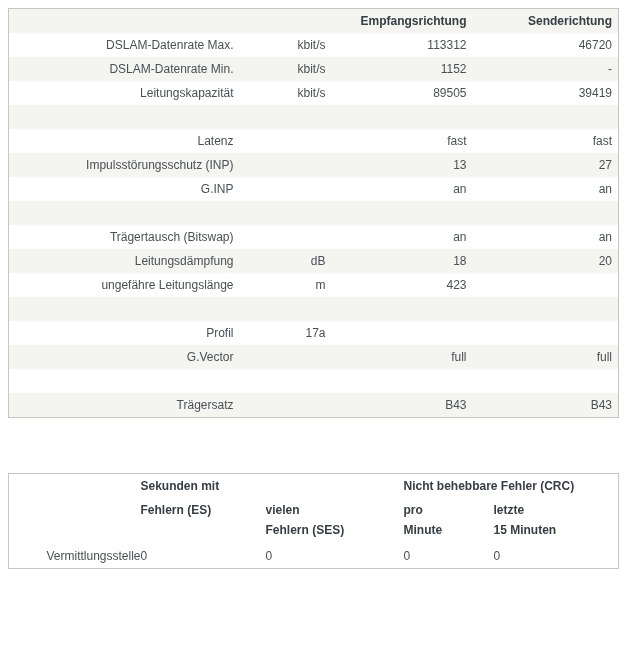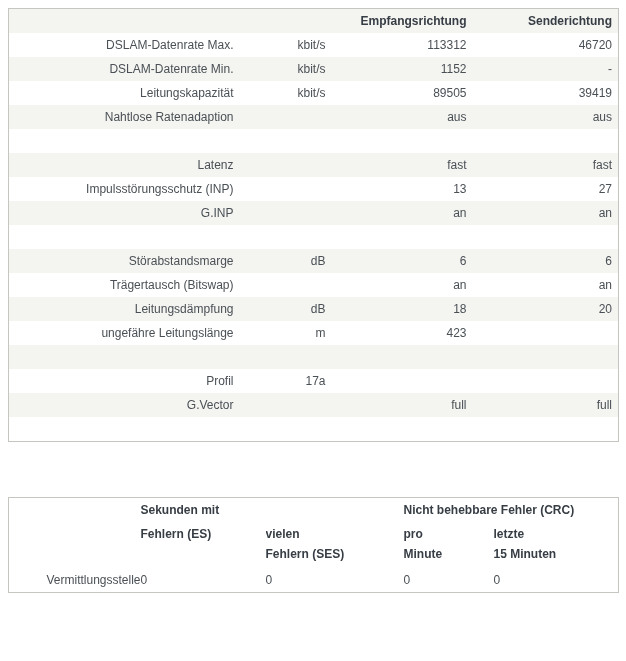--- a/index.html
+++ b/index.html
@@ -90,26 +90,20 @@
           <td class="col-rx">1152</td>
           <td class="col-tx">-</td>
         </tr>
         <tr>
           <td class="col-label">Leitungskapazität</td>
           <td class="col-unit">kbit/s</td>
           <td class="col-rx">89505</td>
           <td class="col-tx">39419</td>
         </tr>
         <tr>
-          <td class="col-label">Nahtlose Ratenadaption</td>
-          <td class="col-unit"></td>
-          <td class="col-rx">aus</td>
-          <td class="col-tx">aus</td>
-        </tr>
-        <tr>
           <td colspan="4"></td>
         </tr>
         <tr>
           <td class="col-label">Latenz</td>
           <td class="col-unit"></td>
           <td class="col-rx">fast</td>
           <td class="col-tx">fast</td>
         </tr>
         <tr>
           <td class="col-label">Impulsstörungsschutz (INP)</td>
@@ -118,26 +112,20 @@
           <td class="col-tx">27</td>
         </tr>
         <tr>
           <td class="col-label">G.INP</td>
           <td class="col-unit"></td>
           <td class="col-rx">an</td>
           <td class="col-tx">an</td>
         </tr>
         <tr>
           <td colspan="4"></td>
-        </tr>
-        <tr>
-          <td class="col-label">Störabstandsmarge</td>
-          <td class="col-unit">dB</td>
-          <td class="col-rx">6</td>
-          <td class="col-tx">6</td>
         </tr>
         <tr>
           <td class="col-label">Trägertausch (Bitswap)</td>
           <td class="col-unit"></td>
           <td class="col-rx">an</td>
           <td class="col-tx">an</td>
         </tr>
         <tr>
           <td class="col-label">Leitungsdämpfung</td>
           <td class="col-unit">dB</td>
@@ -160,20 +148,26 @@
           <td class="col-tx"></td>
         </tr>
         <tr>
           <td class="col-label">G.Vector</td>
           <td class="col-unit"></td>
           <td class="col-rx">full</td>
           <td class="col-tx">full</td>
         </tr>
         <tr>
           <td colspan="4"></td>
+        </tr>
+        <tr>
+          <td class="col-label">Trägersatz</td>
+          <td class="col-unit"></td>
+          <td class="col-rx">B43</td>
+          <td class="col-tx">B43</td>
         </tr>
       </tbody>
   </table>
 
   <table class="err-table">
     <colgroup>
       <col style="width:132px">
         <col style="width:125px">
         <col style="width:138px">
         <col style="width:90px">

